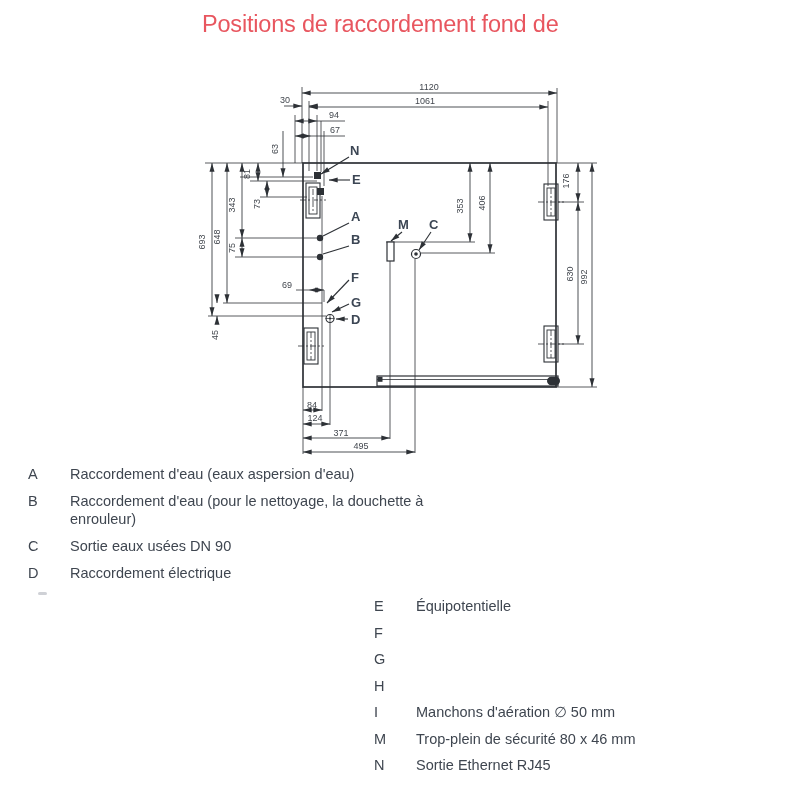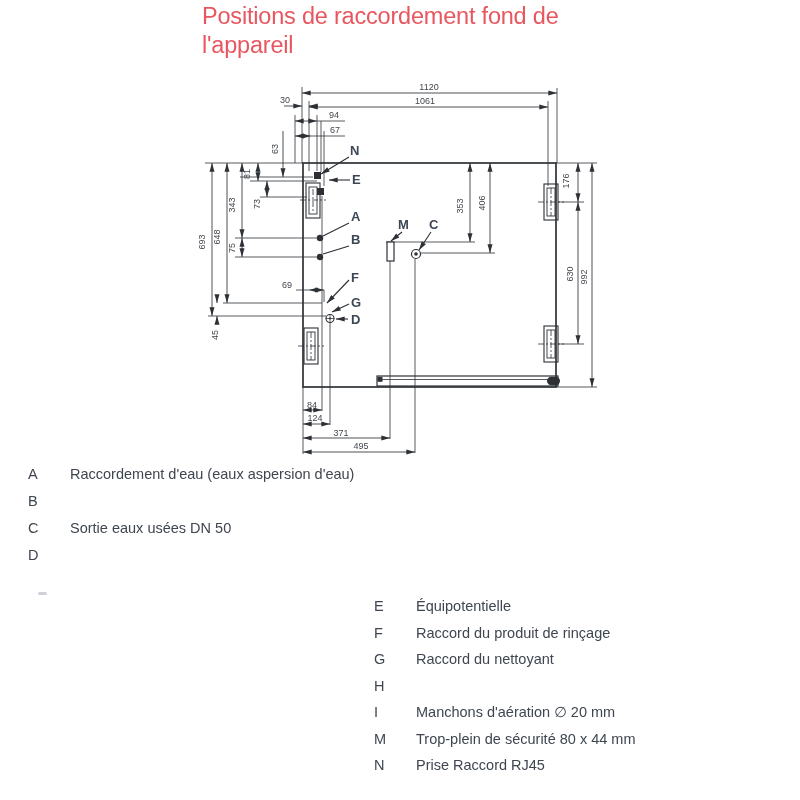--- a/index.html
+++ b/index.html
@@ -1,38 +1,37 @@
 <!DOCTYPE html>
 <html><head>
 <meta charset="utf-8">
 <style>
   html,body{margin:0;padding:0;}
   body{width:800px;height:800px;background:#ffffff;position:relative;
        font-family:"Liberation Sans", sans-serif;color:#3d434d;overflow:hidden;}
-  .title{position:absolute;left:202px;top:2px;width:430px;
+  .title{position:absolute;left:202px;top:10px;width:430px;
          font-size:23.5px;line-height:1.22;font-weight:400;color:#e8565f;letter-spacing:-0.2px;}
   svg.diagram{position:absolute;left:0;top:0;}
   .dimtext{font-size:9px;fill:#42474e;}
   .lbltext{font-size:13px;font-weight:600;fill:#3c4654;}
   .legend{position:absolute;font-size:14.5px;line-height:17.5px;color:#3f4650;}
   .legend-left{left:28px;top:466px;width:420px;}
   .legend-right{left:374px;top:598px;width:360px;}
   .lrow{display:flex;margin-bottom:9.5px;}
   .lkey{flex:0 0 42px;}
   .ltext{flex:1 1 auto;max-width:368px;}
   .legend-right .lrow{margin-bottom:9px;}
   .stray{position:absolute;left:38px;top:592px;width:9px;height:3px;
          background:#a7acb4;border-radius:2px;opacity:.55;}
 </style>
 </head>
 <body>
 
 <div class="title">
   <div>Positions de raccordement fond de</div>
-  <div>l'appareil</div>
 </div>
 
 <svg class="diagram" width="800" height="470" viewBox="0 0 800 470">
   <defs>
     <marker id="ae" markerUnits="userSpaceOnUse" markerWidth="10" markerHeight="8" refX="9.2" refY="4" orient="auto-start-reverse">
       <path d="M0.5,1.5 L9.2,4 L0.5,6.5 Z" fill="#2d3136"></path>
     </marker>
   </defs>
 
   <g stroke="#2d3136" fill="none">
@@ -204,53 +203,53 @@
   </g>
 </svg>
 
 <div class="legend legend-left">
   <div class="lrow">
     <span class="lkey">A</span>
     <span class="ltext">Raccordement d'eau (eaux aspersion d'eau)</span>
   </div>
   <div class="lrow">
     <span class="lkey">B</span>
+    <span class="ltext">Raccordement d'eau (pour le nettoyage, la douchette à enrouleur)</span>
   </div>
   <div class="lrow">
     <span class="lkey">C</span>
-    <span class="ltext">Sortie eaux usées DN 50</span>
+    <span class="ltext">Sortie eaux usées DN 90</span>
   </div>
   <div class="lrow">
     <span class="lkey">D</span>
+    <span class="ltext">Raccordement électrique</span>
   </div>
 </div>
 
 <div class="stray"></div>
 
 <div class="legend legend-right">
   <div class="lrow">
     <span class="lkey">E</span>
     <span class="ltext">Équipotentielle</span>
   </div>
   <div class="lrow">
     <span class="lkey">F</span>
-    <span class="ltext">Raccord du produit de rinçage</span>
   </div>
   <div class="lrow">
     <span class="lkey">G</span>
-    <span class="ltext">Raccord du nettoyant</span>
   </div>
   <div class="lrow">
     <span class="lkey">H</span>
   </div>
   <div class="lrow">
     <span class="lkey">I</span>
-    <span class="ltext">Manchons d'aération ∅ 20 mm</span>
+    <span class="ltext">Manchons d'aération ∅ 50 mm</span>
   </div>
   <div class="lrow">
     <span class="lkey">M</span>
-    <span class="ltext">Trop-plein de sécurité 80 x 44 mm</span>
+    <span class="ltext">Trop-plein de sécurité 80 x 46 mm</span>
   </div>
   <div class="lrow">
     <span class="lkey">N</span>
-    <span class="ltext">Prise Raccord RJ45</span>
+    <span class="ltext">Sortie Ethernet RJ45</span>
   </div>
 </div>
 
 </body></html>

